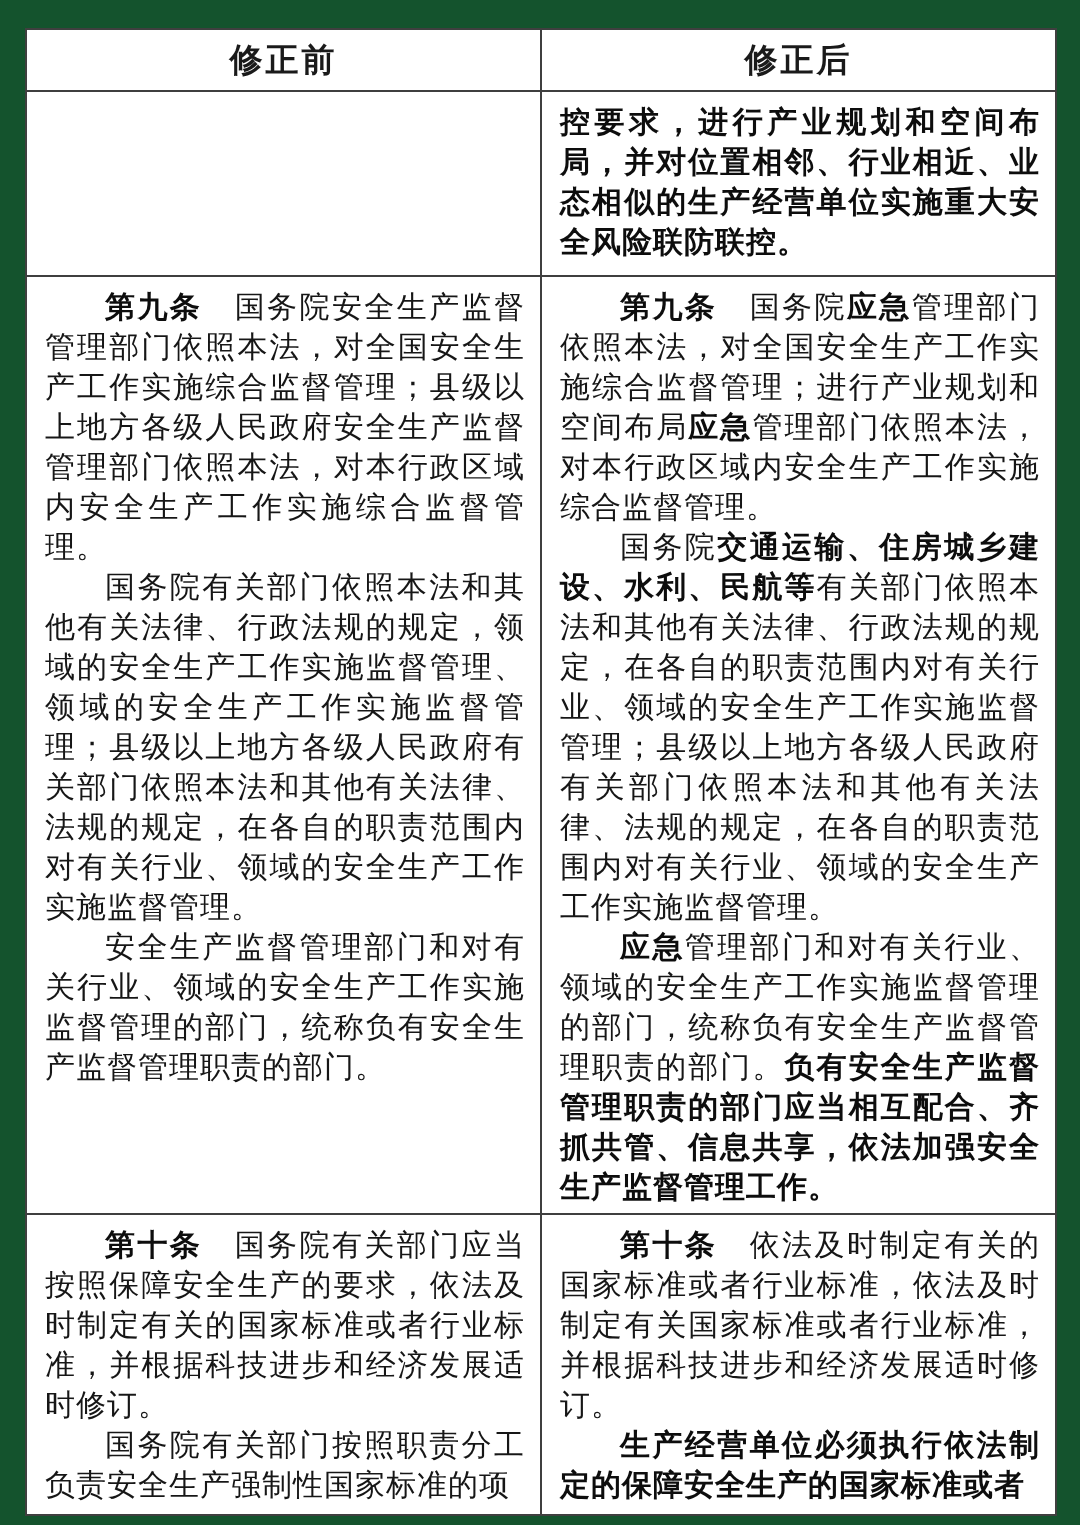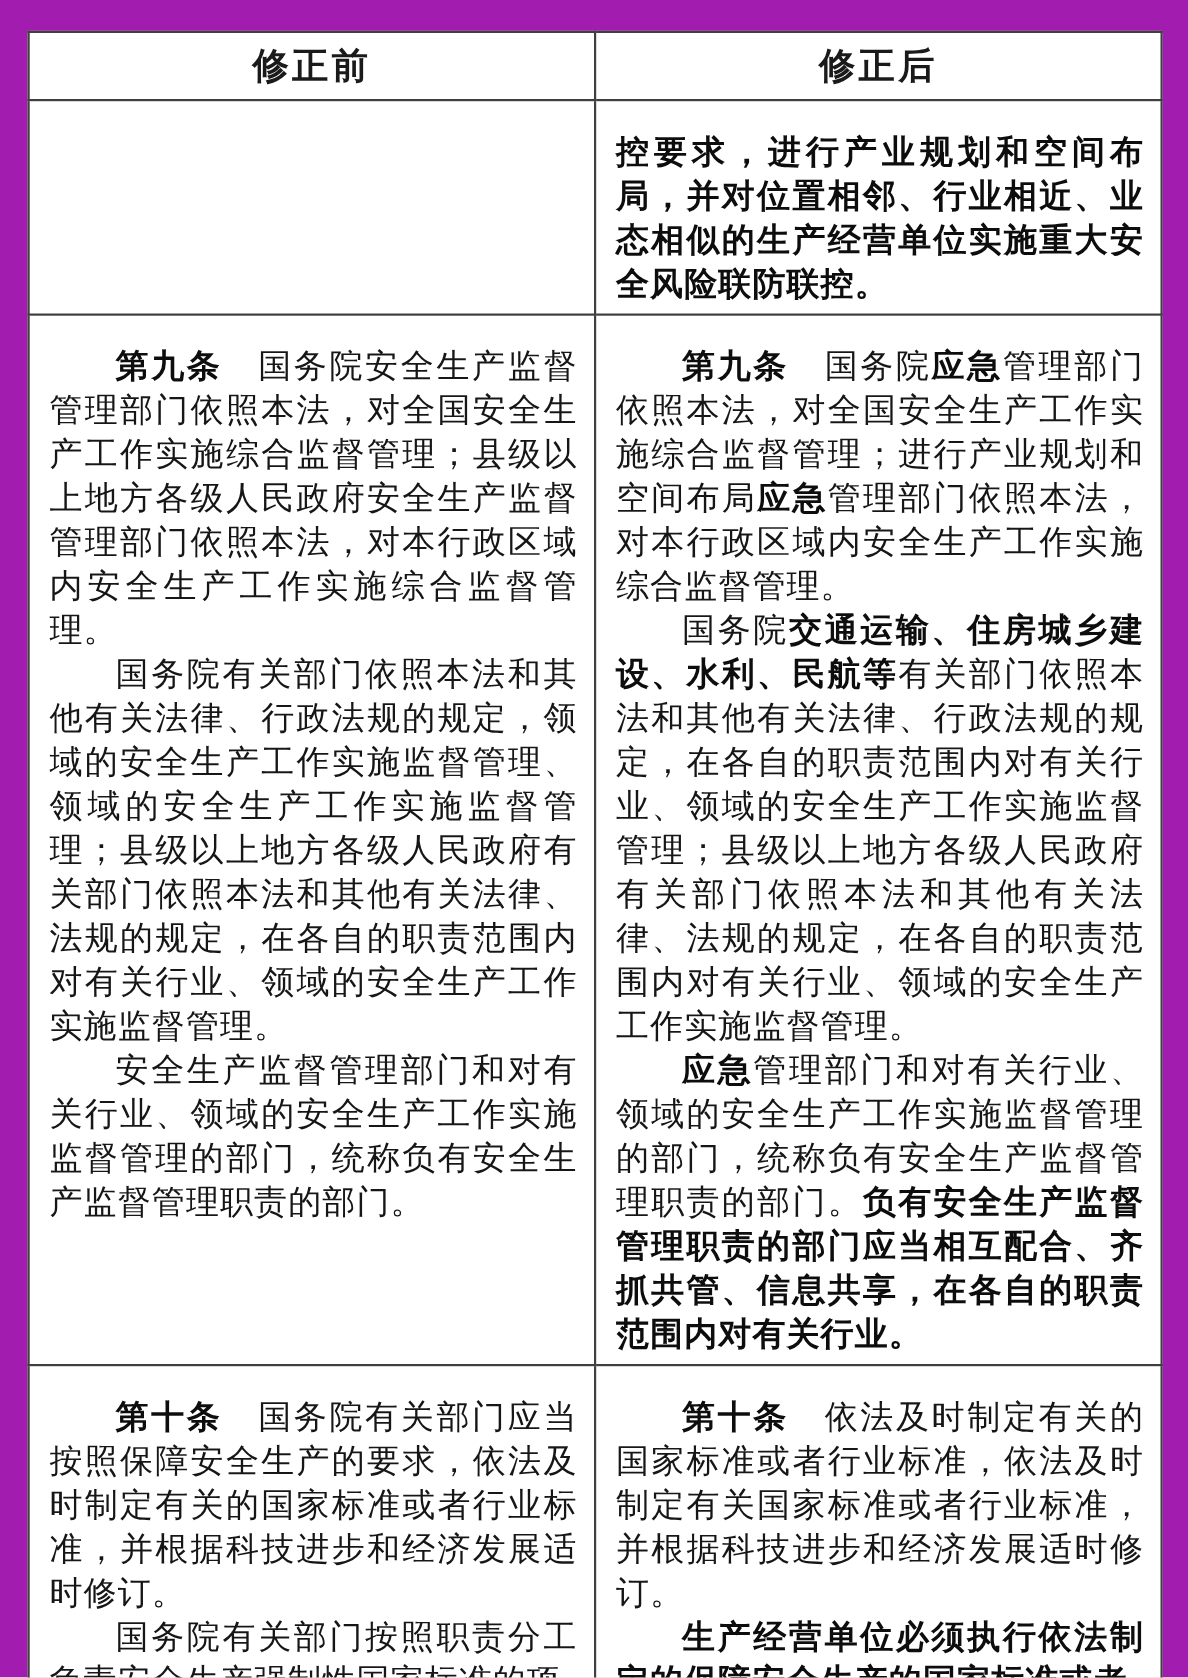--- a/index.html
+++ b/index.html
@@ -4,38 +4,38 @@
 <style>
   * { margin: 0; padding: 0; box-sizing: border-box; }
   html, body { background: #ffffff; }
   body {
     width: 1080px; height: 1525px; overflow: hidden;
     font-family: "Liberation Serif", "DejaVu Serif", serif;
     color: #151515;
   }
   .page {
     position: relative; width: 1080px; height: 1525px;
-    background: #a21caf;
+    background: #14532d;
   }
   table.diff-table {
     position: absolute; left: 25px; top: 28px; width: 1032px;
     border-collapse: collapse; table-layout: fixed; background: #ffffff;
   }
   table.diff-table, table.diff-table th, table.diff-table td {
     border: 2px solid #3f3f3f;
   }
   table.diff-table th {
     height: 62px;
     font-family: "Liberation Sans", "DejaVu Sans", sans-serif;
     font-weight: bold; font-size: 33px; letter-spacing: 3px;
     color: #1a1a1a; text-align: center; vertical-align: middle;
   }
   table.diff-table td {
     vertical-align: top;
-    padding: 27px 15px 6px 18px;
+    padding: 10px 15px 6px 18px;
     overflow: hidden;
     margin-top: 48px;
   }
   tr.row-0 td { height: 185px; }
   tr.row-1 td { height: 930px; }
   tr.row-2 td { height: 301px; }
   .para {
     font-size: 30px; line-height: 40px; letter-spacing: 1px;
     color: #161616;
     text-align: justify;
@@ -68,21 +68,21 @@
         </tr>
         <tr class="row-1">
           <td>
             <p class="para indent"><span class="seg bold">第九条</span><span class="seg">　国务院安全生产监督管理部门依照本法，对全国安全生产工作实施综合监督管理；县级以上地方各级人民政府安全生产监督管理部门依照本法，对本行政区域内安全生产工作实施综合监督管理。</span></p>
             <p class="para indent"><span class="seg">国务院有关部门依照本法和其他有关法律、行政法规的规定，领域的安全生产工作实施监督管理、领域的安全生产工作实施监督管理；县级以上地方各级人民政府有关部门依照本法和其他有关法律、法规的规定，在各自的职责范围内对有关行业、领域的安全生产工作实施监督管理。</span></p>
             <p class="para indent"><span class="seg">安全生产监督管理部门和对有关行业、领域的安全生产工作实施监督管理的部门，统称负有安全生产监督管理职责的部门。</span></p>
           </td>
           <td>
             <p class="para indent"><span class="seg bold">第九条</span><span class="seg">　国务院</span><span class="seg bold">应急</span><span class="seg">管理部门依照本法，对全国安全生产工作实施综合监督管理；进行产业规划和空间布局</span><span class="seg bold">应急</span><span class="seg">管理部门依照本法，对本行政区域内安全生产工作实施综合监督管理。</span></p>
             <p class="para indent"><span class="seg">国务院</span><span class="seg bold">交通运输、住房城乡建设、水利、民航等</span><span class="seg">有关部门依照本法和其他有关法律、行政法规的规定，在各自的职责范围内对有关行业、领域的安全生产工作实施监督管理；县级以上地方各级人民政府有关部门依照本法和其他有关法律、法规的规定，在各自的职责范围内对有关行业、领域的安全生产工作实施监督管理。</span></p>
-            <p class="para indent"><span class="seg bold">应急</span><span class="seg">管理部门和对有关行业、领域的安全生产工作实施监督管理的部门，统称负有安全生产监督管理职责的部门。</span><span class="seg bold">负有安全生产监督管理职责的部门应当相互配合、齐抓共管、信息共享，在各自的职责范围内对有关行业。</span></p>
+            <p class="para indent"><span class="seg bold">应急</span><span class="seg">管理部门和对有关行业、领域的安全生产工作实施监督管理的部门，统称负有安全生产监督管理职责的部门。</span><span class="seg bold">负有安全生产监督管理职责的部门应当相互配合、齐抓共管、信息共享，依法加强安全生产监督管理工作。</span></p>
           </td>
         </tr>
         <tr class="row-2">
           <td>
             <p class="para indent"><span class="seg bold">第十条</span><span class="seg">　国务院有关部门应当按照保障安全生产的要求，依法及时制定有关的国家标准或者行业标准，并根据科技进步和经济发展适时修订。</span></p>
             <p class="para indent"><span class="seg">国务院有关部门按照职责分工负责安全生产强制性国家标准的项</span></p>
           </td>
           <td>
             <p class="para indent"><span class="seg bold">第十条</span><span class="seg">　依法及时制定有关的国家标准或者行业标准，依法及时制定有关国家标准或者行业标准，并根据科技进步和经济发展适时修订。</span></p>
             <p class="para indent"><span class="seg bold">生产经营单位必须执行依法制定的保障安全生产的国家标准或者</span></p>

